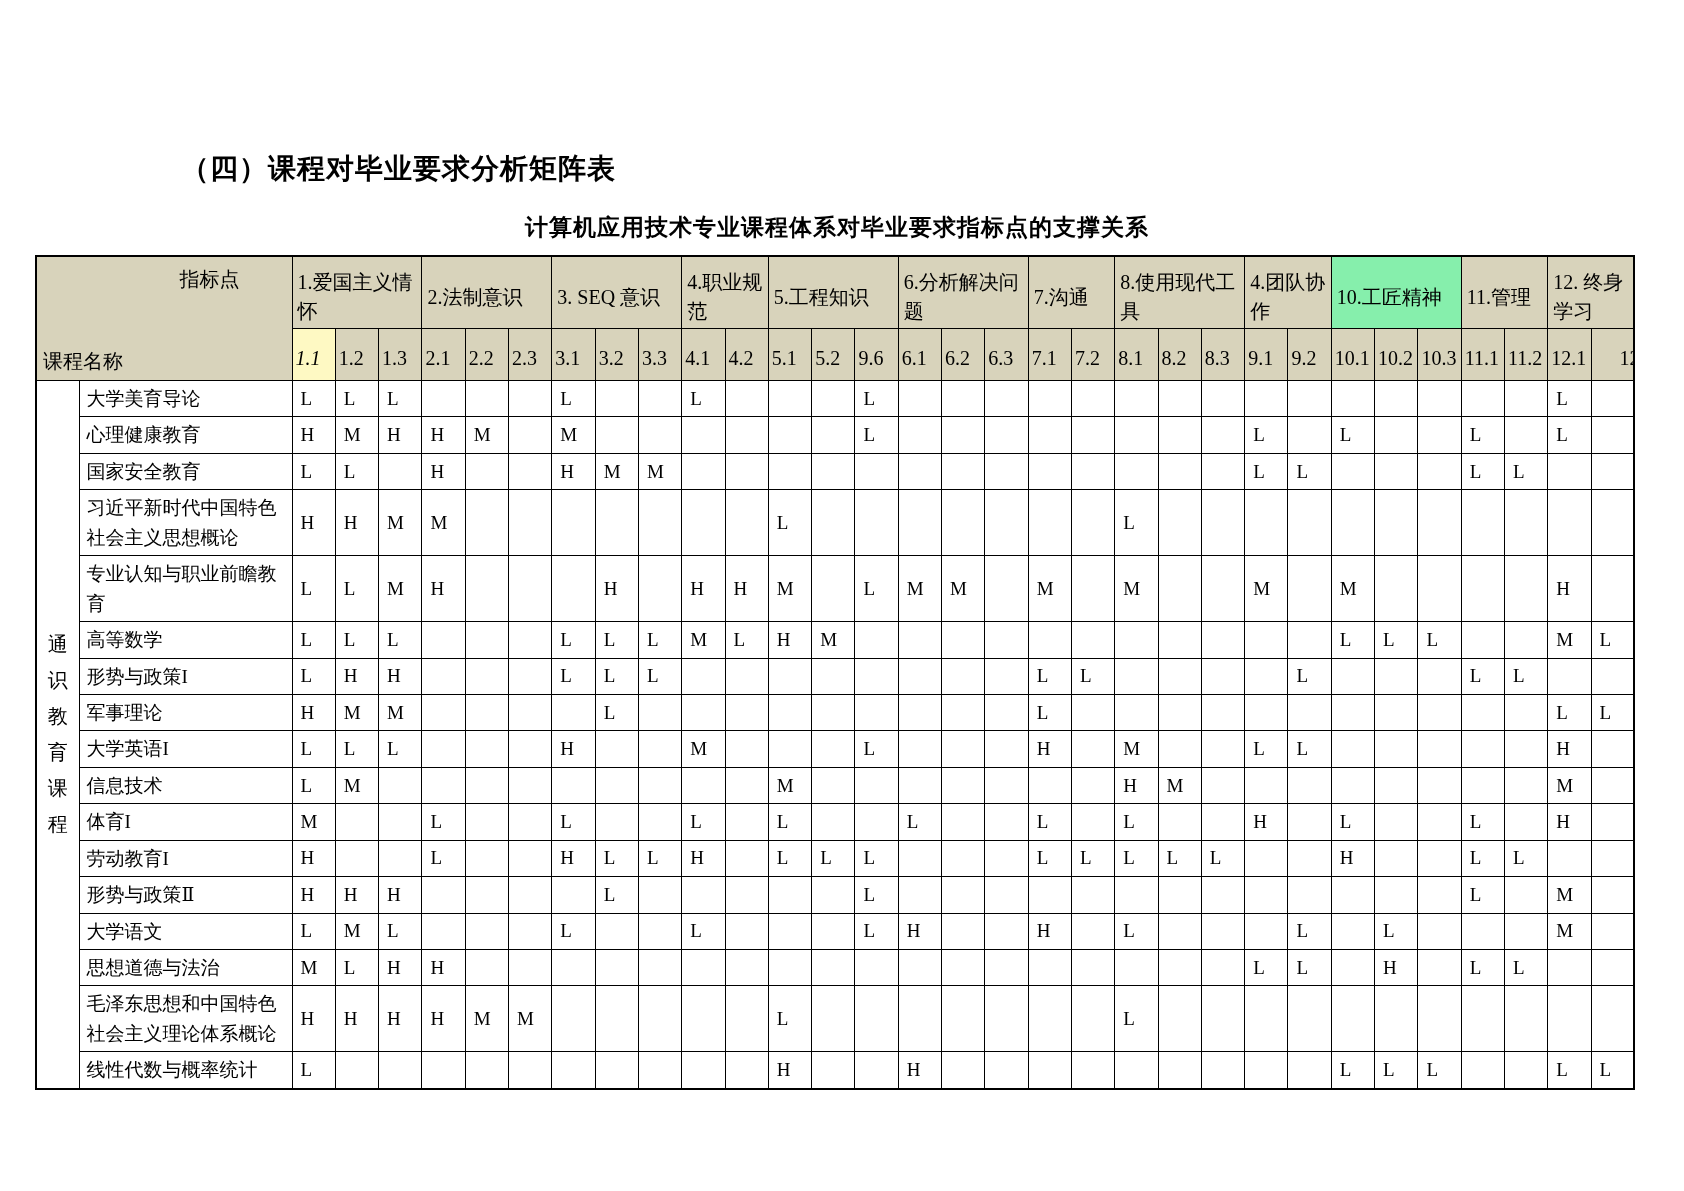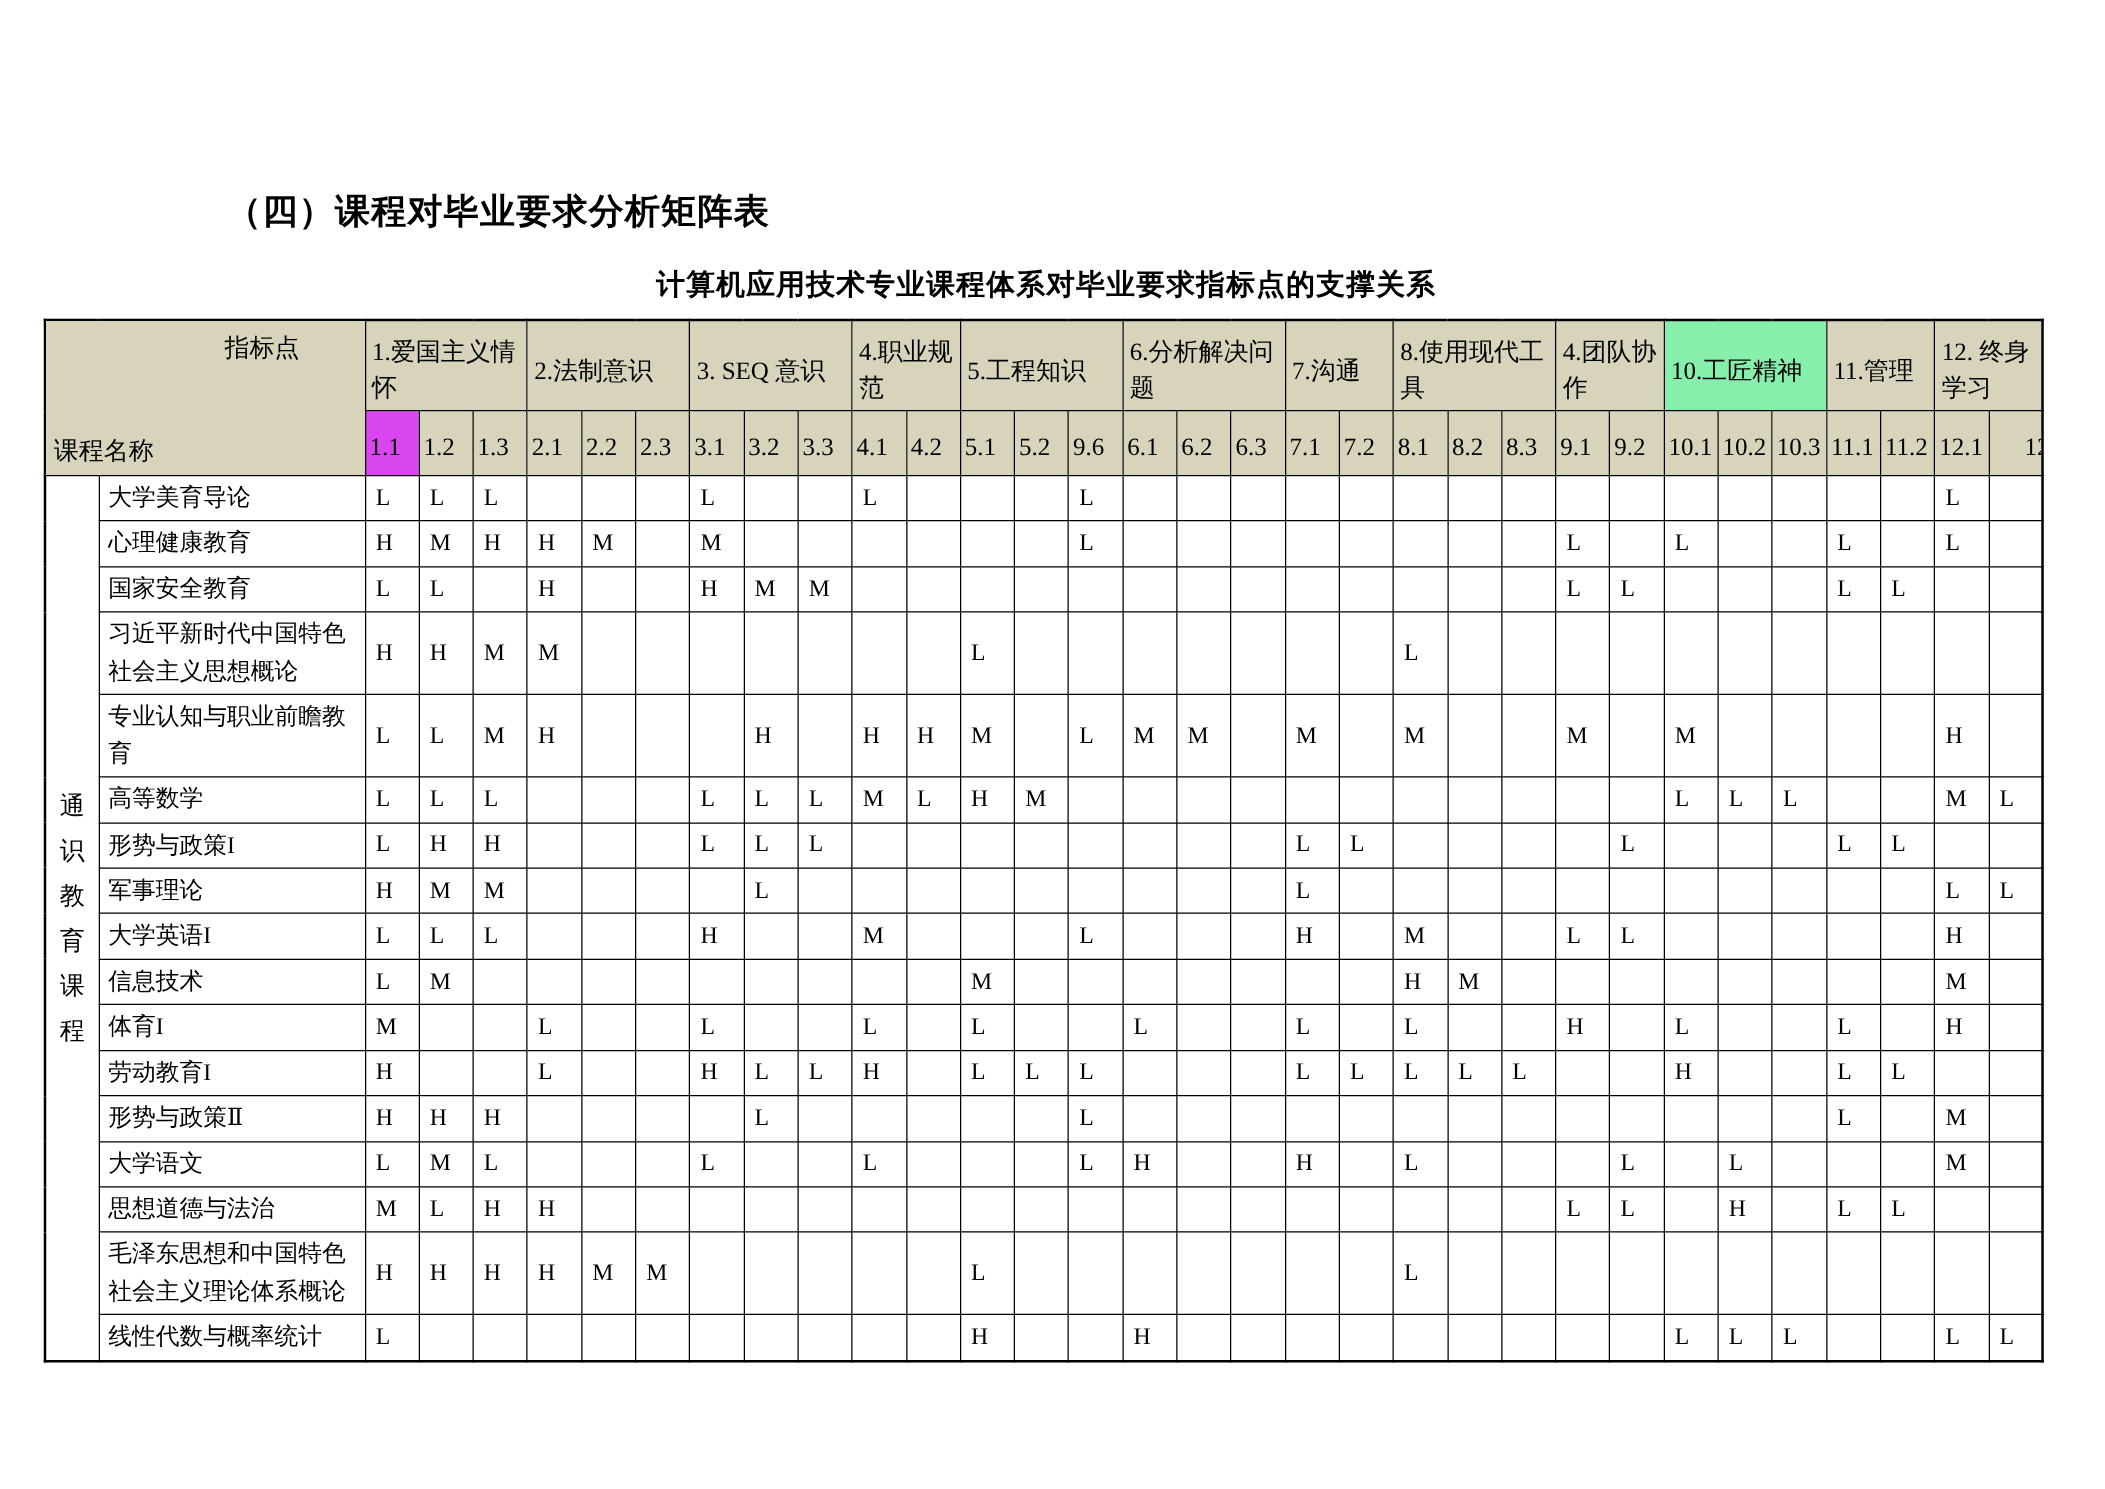--- a/index.html
+++ b/index.html
@@ -100,21 +100,21 @@
             <th colspan="3" style="background: rgb(216, 211, 187);">5.工程知识</th>
             <th colspan="3" style="background: rgb(216, 211, 187);">6.分析解决问题</th>
             <th colspan="2" style="background: rgb(216, 211, 187);">7.沟通</th>
             <th colspan="3" style="background: rgb(216, 211, 187);">8.使用现代工具</th>
             <th colspan="2" style="background: rgb(216, 211, 187);">4.团队协作</th>
             <th colspan="3" style="background: #86efac;">10.工匠精神</th>
             <th colspan="2" style="background: rgb(216, 211, 187);">11.管理</th>
             <th colspan="2" style="background: rgb(216, 211, 187);">12. 终身学习</th>
           </tr>
         <tr class="sub-row">
-            <th style="background: #d946ef;">1.1</th>
+            <th style="background: #fef9c3; font-style: italic;">1.1</th>
             <th style="background: rgb(216, 211, 187);">1.2</th>
             <th style="background: rgb(216, 211, 187);">1.3</th>
             <th style="background: rgb(216, 211, 187);">2.1</th>
             <th style="background: rgb(216, 211, 187);">2.2</th>
             <th style="background: rgb(216, 211, 187);">2.3</th>
             <th style="background: rgb(216, 211, 187);">3.1</th>
             <th style="background: rgb(216, 211, 187);">3.2</th>
             <th style="background: rgb(216, 211, 187);">3.3</th>
             <th style="background: rgb(216, 211, 187);">4.1</th>
             <th style="background: rgb(216, 211, 187);">4.2</th>

